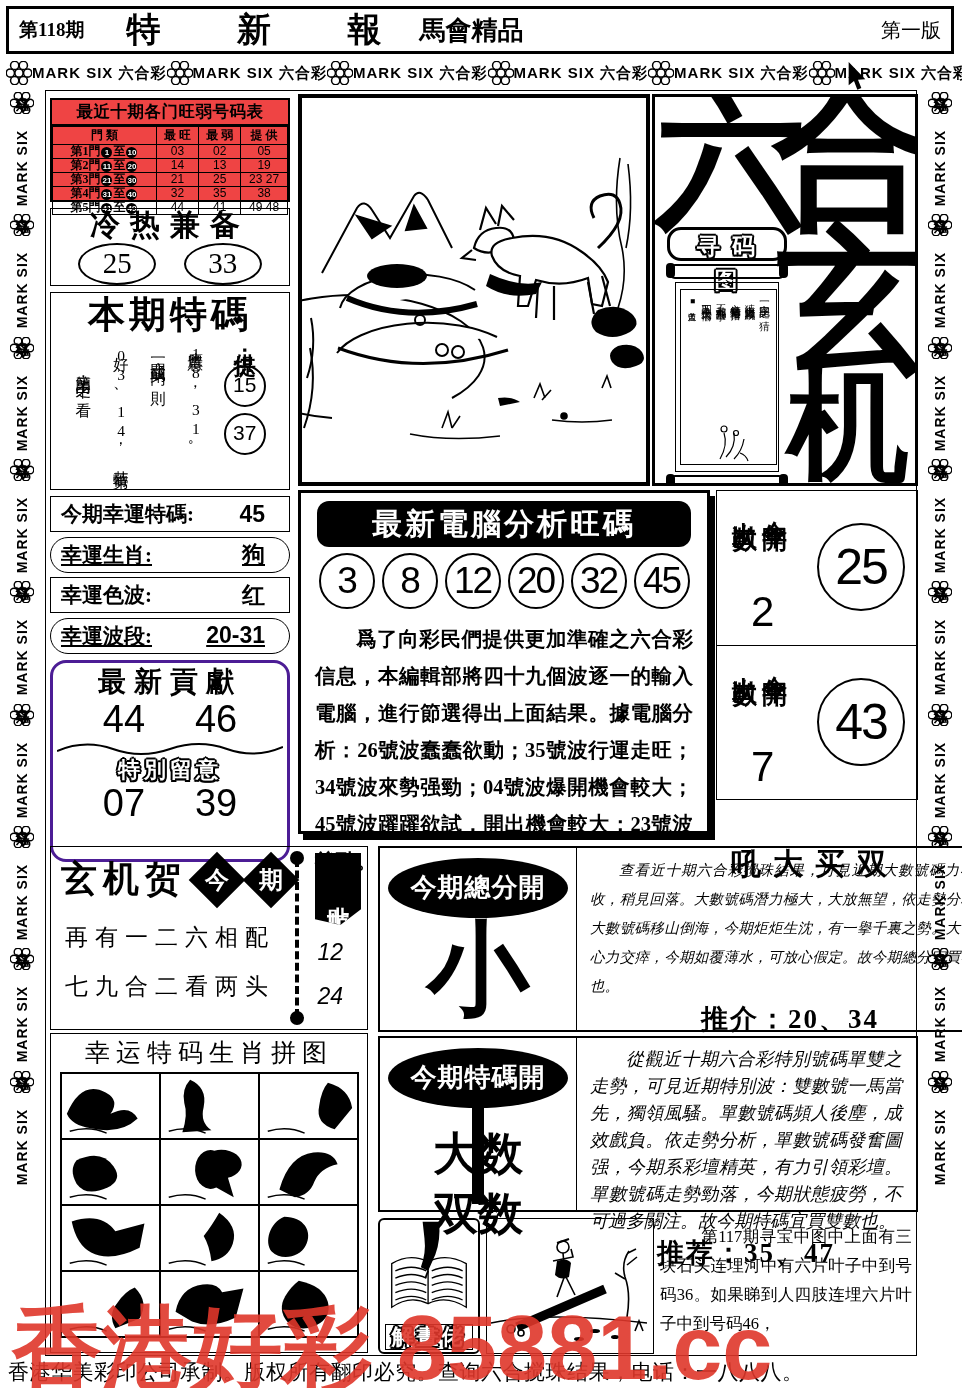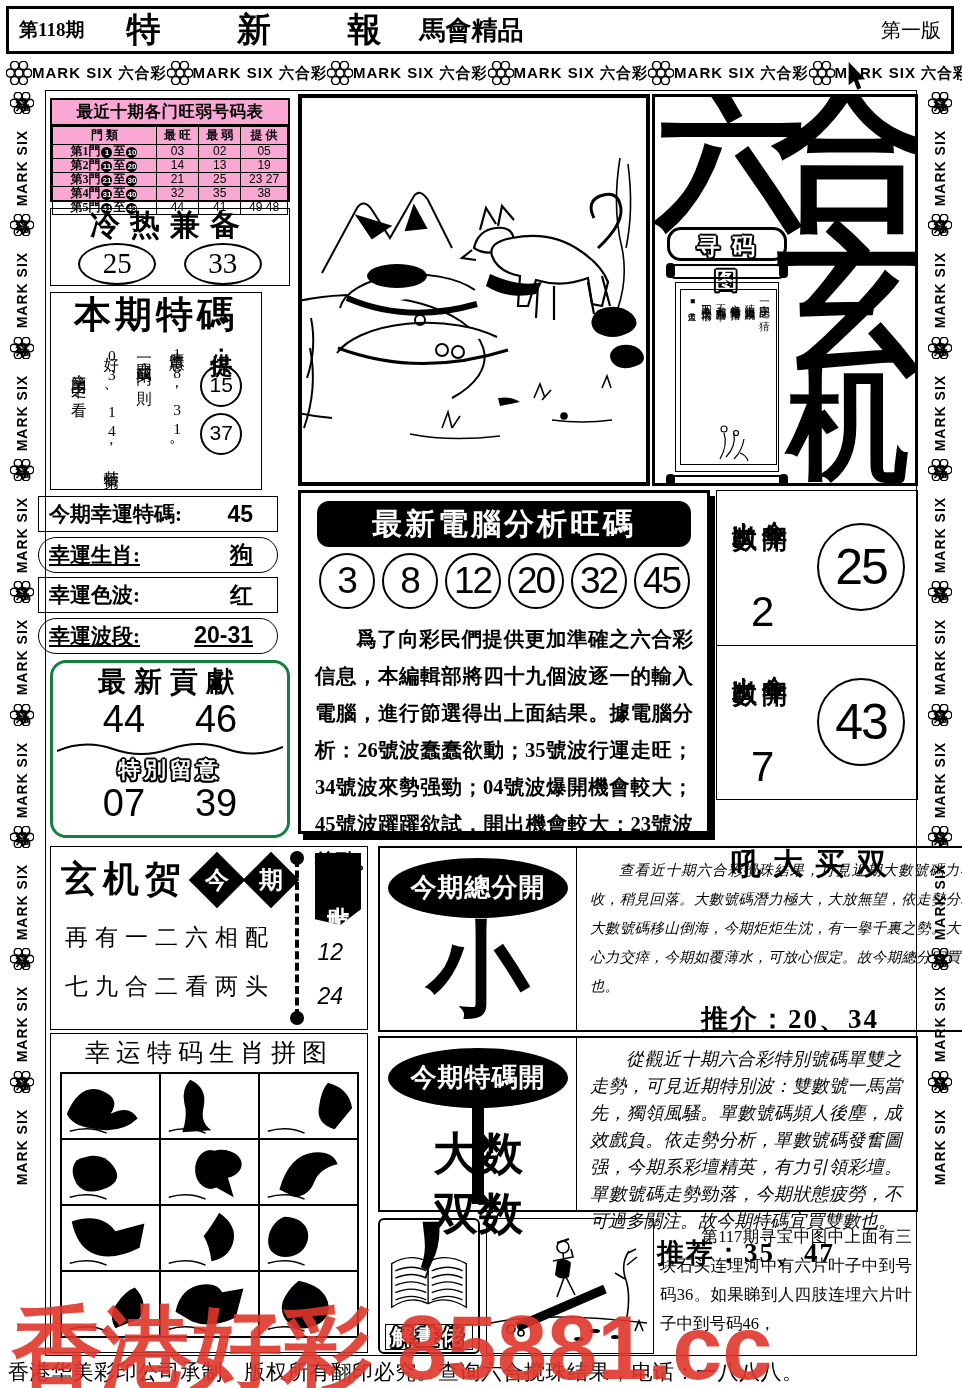--- a/index.html
+++ b/index.html
@@ -27,58 +27,58 @@
           align-items:center;gap:8px;overflow:hidden;}
   #stripL{left:0;}
   #stripR{right:0;}
   .vlabel{writing-mode:vertical-rl;transform:rotate(180deg);font-family:var(--sans);
           font-size:14px;font-weight:bold;letter-spacing:1px;white-space:nowrap;}
   .vstrip .flower{width:24px;height:22px;}
   #mainFrame{position:absolute;left:45px;top:90px;width:872px;height:1266px;
              border:1.5px solid #000;box-sizing:border-box;}
   
   .box-hot{position:absolute;left:50px;top:98px;width:240px;height:104px;border:2.5px solid #000;
-           box-sizing:border-box;background:#f9a8d4;}
+           box-sizing:border-box;background:#ef4444;}
   .box-hot .t{font-size:16.5px;font-weight:bold;text-align:center;border-bottom:2px solid #000;
               letter-spacing:.5px;padding:1px 0;}
   .box-hot table{width:100%;border-collapse:collapse;font-family:var(--sans);}
   .box-hot th{font-size:12px;border:1px solid #000;padding:0;font-family:var(--serif);}
   .box-hot td{font-size:12px;border:1px solid #000;text-align:center;padding:0;line-height:13px;}
   .td-door{font-family:var(--serif);font-weight:bold;white-space:nowrap;}
   .bnum{display:inline-block;background:#000;color:#fff;border-radius:50%;min-width:11px;
         height:11px;line-height:11px;font-size:8px;text-align:center;margin:0 1px;
         font-family:var(--sans);}
   
   .box-cold{position:absolute;left:50px;top:208px;width:240px;height:78px;border:1.5px solid #000;
             box-sizing:border-box;text-align:center;}
   .box-cold .t{font-size:30px;font-weight:bold;letter-spacing:10px;line-height:32px;}
   .ovals{display:flex;justify-content:space-evenly;margin-top:2px;}
   .oval{display:inline-block;width:74px;height:38px;border:2px solid #000;border-radius:50%;
         font-size:29px;line-height:36px;text-align:center;}
   
-  .box-spec{position:absolute;left:50px;top:292px;width:212px;height:198px;border:1.5px solid #000;
+  .box-spec{position:absolute;left:50px;top:292px;width:240px;height:198px;border:1.5px solid #000;
             box-sizing:border-box;}
   .box-spec .t{font-size:37px;font-weight:bold;text-align:center;letter-spacing:4px;line-height:44px;}
   .spec-cols{display:flex;justify-content:space-evenly;height:146px;padding:0 4px;}
   .vcol{writing-mode:vertical-rl;text-orientation:upright;font-size:15.5px;letter-spacing:2px;
         line-height:18px;}
   .vprov{display:flex;flex-direction:column;align-items:center;gap:6px;}
   .vprov-label{writing-mode:vertical-rl;text-orientation:upright;font-size:22px;font-weight:bold;}
   .pcircle{width:38px;height:38px;border:2px solid #000;border-radius:50%;font-size:21px;
            line-height:36px;text-align:center;font-family:var(--sans);}
   
-  #luckyRows{position:absolute;left:38px;top:496px;width:240px;}
+  #luckyRows{position:absolute;left:50px;top:496px;width:240px;}
   .lucky-row{border:1.5px solid #000;height:36px;margin-bottom:4.5px;display:flex;
              align-items:center;padding:0 10px;box-sizing:border-box;justify-content:space-between;}
   .lucky-row.rnd{border-radius:18px;text-decoration:underline;}
   .lr-label{font-size:21px;font-weight:bold;white-space:nowrap;}
   .lr-value{font-size:23px;font-weight:bold;font-family:var(--sans);margin-right:14px;}
   .lr-value.cjk{font-family:var(--serif);}
   
-  .box-contrib{position:absolute;left:50px;top:660px;width:240px;height:178px;border:3px solid #15803d;
+  .box-contrib{position:absolute;left:50px;top:660px;width:240px;height:202px;border:3px solid #4c1d95;
                border-radius:16px;box-sizing:border-box;text-align:center;overflow:hidden;}
   .box-contrib .t{font-size:28px;font-weight:bold;letter-spacing:8px;line-height:34px;margin-top:2px;}
   .pairnums{display:flex;justify-content:space-evenly;font-family:var(--sans);font-size:38px;
             line-height:40px;}
   .wave{display:block;margin:0 auto;}
   .otext{color:#fff;font-weight:bold;text-shadow:-1.5px -1.5px 0 #000,1.5px -1.5px 0 #000,
          -1.5px 1.5px 0 #000,1.5px 1.5px 0 #000,0 2px 0 #000,2px 0 0 #000,-2px 0 0 #000,0 -2px 0 #000;}
   .contrib-note{font-size:22px;letter-spacing:4px;line-height:26px;}
   
   .box-myst{position:absolute;left:50px;top:846px;width:318px;height:184px;border:1.5px solid #000;

